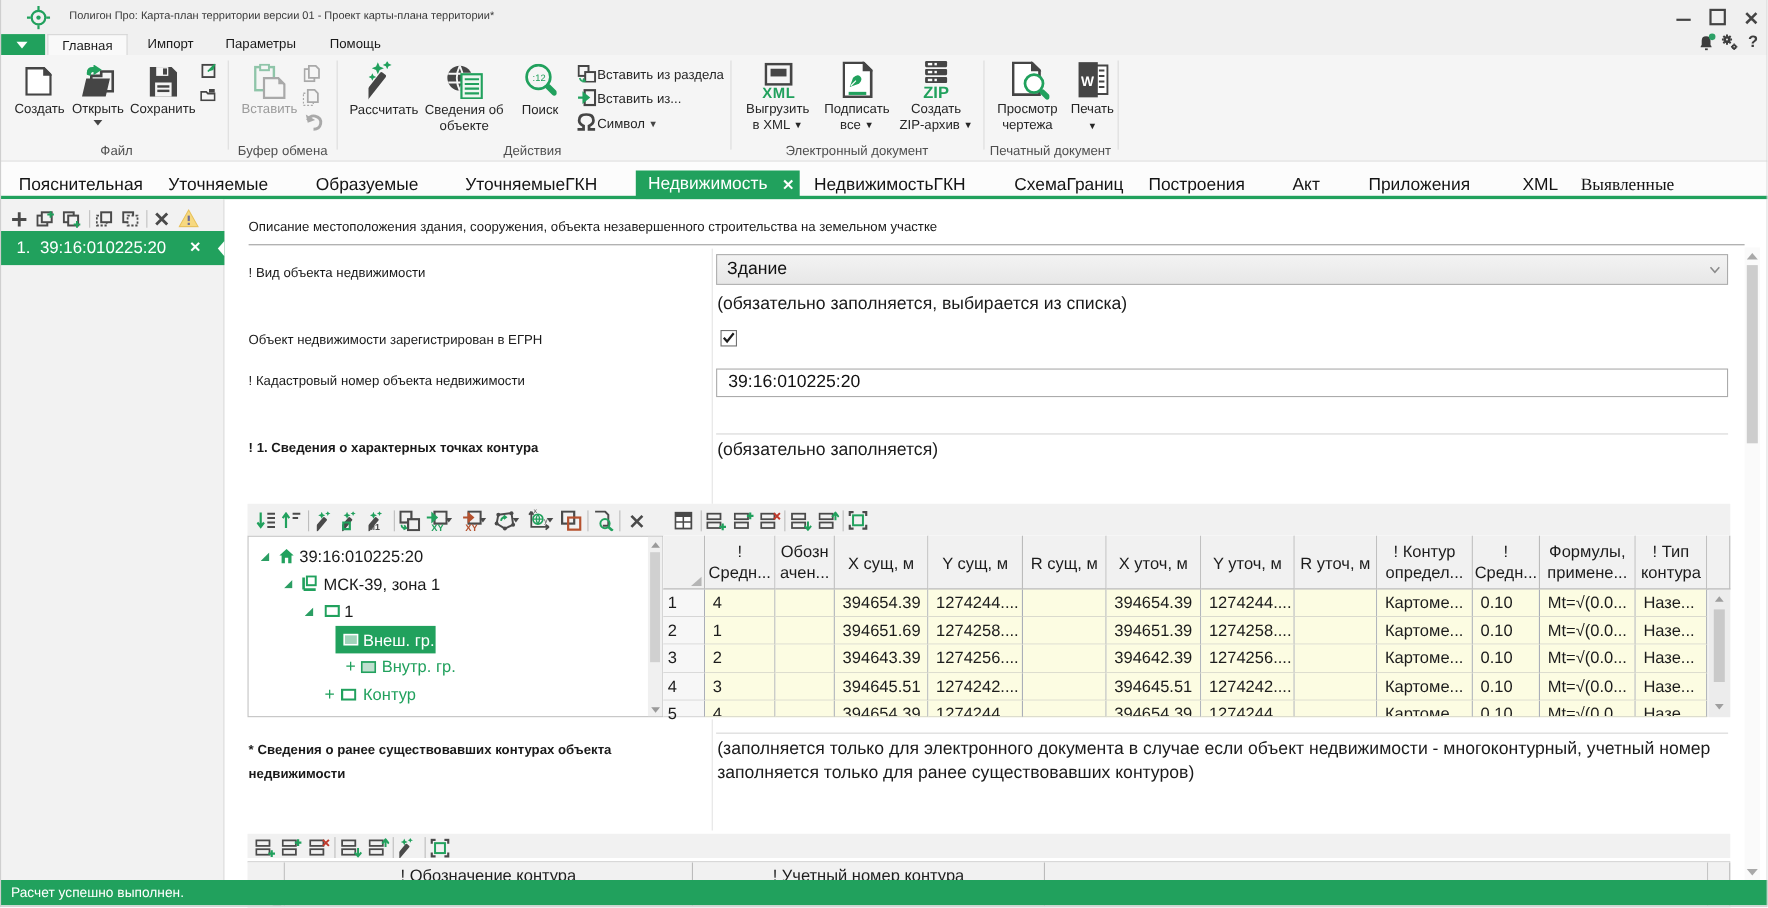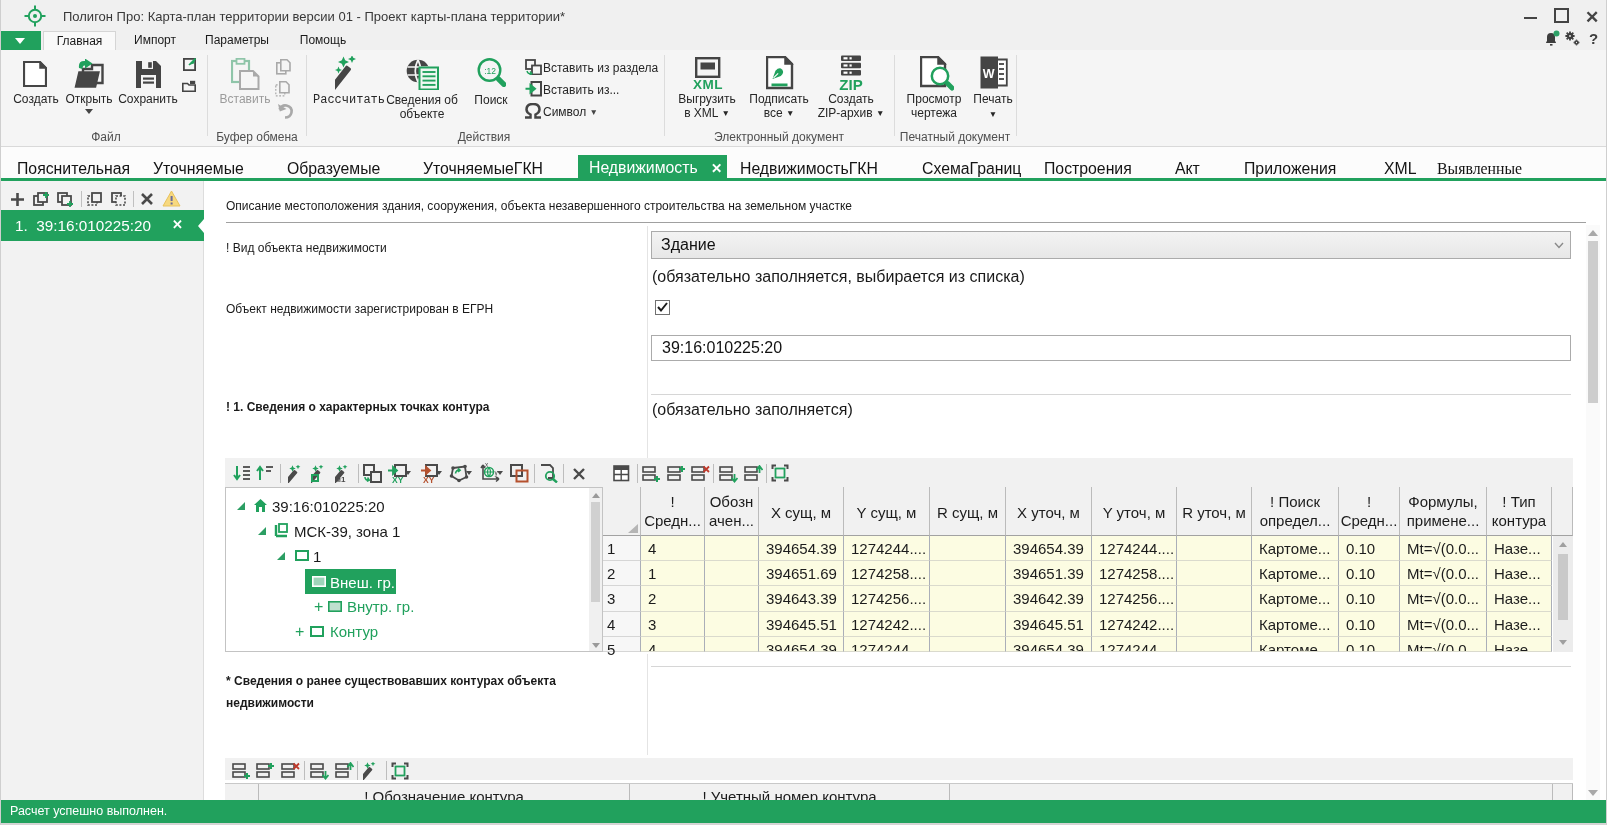--- a/index.html
+++ b/index.html
@@ -1,20 +1,20 @@
 <!DOCTYPE html>
 <html><head>
 <meta charset="utf-8">
 <style>
 html,body{margin:0;padding:0;}
 #app{position:relative;width:1607px;height:825px;background:#fff;font-family:"Liberation Sans",sans-serif;overflow:hidden;color:#1a1a1a;}
 .abs{position:absolute;}
 
 #titlebar{left:0;top:0;width:1607px;height:30px;background:#f0f0f0;}
-#title-text{left:63px;top:9px;font-size:13px;color:#383838;}
+#title-text{left:63px;top:9px;font-size:10px;color:#383838;}
 
 #ribbonrow{left:0;top:30px;width:1607px;height:20px;background:#f0f0f0;}
 #greenbtn{left:1px;top:31px;width:40px;height:19px;background:#21a15d;}
 #greenbtn:after{content:"";position:absolute;left:14px;top:7px;border:5px solid transparent;border-top:6px solid #fff;}
 .rtab{top:31px;height:19px;font-size:12px;color:#1a1a1a;line-height:19px;text-align:center;}
 #rtab-active{left:43px;width:73px;background:#f9f9f9;border:1px solid #d5d5d5;border-bottom:none;box-sizing:border-box;}
 
 #ribbon{left:0;top:50px;width:1607px;height:96px;background:#f5f5f5;border-bottom:1px solid #d9d9d9;box-sizing:content-box;}
 .rsep{top:55px;width:1px;height:81px;background:#dcdcdc;}
 .rgrouplabel{top:130px;font-size:12px;color:#4f4f4f;text-align:center;}
@@ -207,21 +207,21 @@
       <div class="abs ic" style="left:335px;top:56px;">
         <svg width="30" height="35" viewBox="0 0 30 35">
           <g transform="translate(14,11) rotate(38)">
             <rect x="-3.2" y="0" width="6.4" height="28" rx="1.5" fill="#454545"></rect>
           </g>
           <path d="M8.5 0.5 L10.15 4.35 L14.0 6 L10.15 7.65 L8.5 11.5 L6.85 7.65 L3.0 6 L6.85 4.35 Z" fill="#21a15d"></path>
           <path d="M17 -1 L18.2 1.8 L21 3 L18.2 4.2 L17 7 L15.8 4.2 L13 3 L15.8 1.8 Z" fill="#21a15d"></path>
           <path d="M3.5 10.5 L4.55 12.95 L7.0 14 L4.55 15.05 L3.5 17.5 L2.45 15.05 L0.0 14 L2.45 12.95 Z" fill="#21a15d"></path>
         </svg>
       </div>
-      <div class="abs rbtnlabel" style="left:294px;top:94px;width:110px;font-family:Liberation Mono, monospace;">Рассчитать</div>
+      <div class="abs rbtnlabel" style="left:294px;top:94px;width:110px;">Рассчитать</div>
       <div class="abs ic" style="left:406px;top:59px;">
         <svg width="33" height="31" viewBox="0 0 33 31">
           <circle cx="12" cy="12" r="11.3" fill="#454545"></circle>
           <path d="M12 0.7 Q6.5 12 12 23.3 M12 0.7 Q17.5 12 12 23.3 M1.5 8 H22.5 M1.5 16 H22.5" stroke="#f5f5f5" stroke-width="1.7" fill="none"></path>
           <rect x="13.5" y="8.5" width="18.5" height="22" fill="#eef7f1" stroke="#21a15d" stroke-width="2"></rect>
           <g stroke="#21a15d" stroke-width="1.9">
             <line x1="16.5" y1="13" x2="29.5" y2="13"></line>
             <line x1="16.5" y1="17.3" x2="29.5" y2="17.3"></line>
             <line x1="16.5" y1="21.6" x2="29.5" y2="21.6"></line>
             <line x1="16.5" y1="25.9" x2="29.5" y2="25.9"></line>
@@ -410,20 +410,21 @@
   <div class="abs" id="dropdown">Здание<svg class="chev" style="position:absolute;right:6px;top:10px;" width="10" height="7" viewBox="0 0 10 7">
         <path d="M1 1 L5 5.5 L9 1" stroke="#8a8a8a" stroke-width="1.4" fill="none"></path>
       </svg></div>
   <div class="abs flabel" style="left:226px;top:302px;">Объект недвижимости зарегистрирован в ЕГРН</div>
   <div class="abs fnote" style="left:652px;top:268px;">(обязательно заполняется, выбирается из списка)</div>
   <div class="abs" id="checkbox">
       <svg width="13" height="13" viewBox="0 0 13 13">
         <path d="M2 6 L5 9.5 L11 2" stroke="#1c1c1c" stroke-width="2" fill="none"></path>
       </svg>
     </div>
+  <div class="abs flabel" style="left:226px;top:339px;">! Кадастровый номер объекта недвижимости</div>
   <div class="abs" id="input1">39:16:010225:20</div>
   <div class="abs hline" style="left:651px;top:394px;width:920px;background:#d6d6d6;"></div>
   <div class="abs fnote" style="left:652px;top:401px;">(обязательно заполняется)</div>
   <div class="abs flabel bold" style="left:226px;top:400px;">! 1. Сведения о характерных точках контура</div>
 
   <div class="abs toolbar" style="left:225px;top:458px;width:1348px;height:29px;"></div>
   <div id="tree-toolbar-icons">
       <div class="abs ic" style="left:233px;top:465px;">
         <svg width="18" height="17" viewBox="0 0 18 17">
           <path d="M4 1 V13 M1 10 L4 14 L7 10" stroke="#21a15d" stroke-width="2" fill="none"></path>
@@ -669,21 +670,21 @@
       <div class="th" style="left:1006px;top:487px;width:86px;height:49px;">
         <div style="position:absolute;top:17px;left:0;width:100%;">X уточ, м</div>
       </div>
       <div class="th" style="left:1092px;top:487px;width:85px;height:49px;">
         <div style="position:absolute;top:17px;left:0;width:100%;">Y уточ, м</div>
       </div>
       <div class="th" style="left:1177px;top:487px;width:75px;height:49px;">
         <div style="position:absolute;top:17px;left:0;width:100%;">R уточ, м</div>
       </div>
       <div class="th" style="left:1252px;top:487px;width:87px;height:49px;">
-        <div style="position:absolute;top:6px;left:0;width:100%;">! Поиск</div>
+        <div style="position:absolute;top:6px;left:0;width:100%;">! Контур</div>
         <div style="position:absolute;top:25px;left:0;width:100%;">определ...</div>
       </div>
       <div class="th" style="left:1339px;top:487px;width:61px;height:49px;">
         <div style="position:absolute;top:6px;left:0;width:100%;">!</div>
         <div style="position:absolute;top:25px;left:0;width:100%;">Средн...</div>
       </div>
       <div class="th" style="left:1400px;top:487px;width:87px;height:49px;">
         <div style="position:absolute;top:6px;left:0;width:100%;">Формулы,</div>
         <div style="position:absolute;top:25px;left:0;width:100%;">примене...</div>
       </div>
@@ -758,20 +759,21 @@
       <div class="td" style="left:1400px;top:637px;width:87px;height:15px;">Mt=√(0.0...</div>
       <div class="td" style="left:1487px;top:637px;width:65px;height:15px;">Назе...</div>
       <div class="th" style="left:1552px;top:487px;width:21px;height:49px;"></div>
       <div class="abs" style="left:1553px;top:536px;width:20px;height:116px;background:#ececec;"></div>
       <div class="abs sbarrow" style="left:1559px;top:542px;border-left:4px solid transparent;border-right:4px solid transparent;border-bottom:5px solid #9f9f9f;"></div>
       <div class="abs" style="left:1558px;top:554px;width:10px;height:66px;background:#c9c9c9;"></div>
       <div class="abs sbarrow" style="left:1559px;top:640px;border-left:4px solid transparent;border-right:4px solid transparent;border-top:5px solid #9f9f9f;"></div>
     </div>
 
   <div class="abs flabel bold" style="left:226px;top:670px;width:400px;line-height:22px;">* Сведения о ранее существовавших контурах объекта недвижимости</div>
+  <div class="abs fnote" style="left:652px;top:670px;width:920px;line-height:22px;">(заполняется только для электронного документа в случае если объект недвижимости - многоконтурный, учетный номер заполняется только для ранее существовавших контуров)</div>
 
   <div class="abs toolbar" style="left:225px;top:758px;width:1348px;height:22px;"></div>
   <div id="bottom-toolbar-icons">
       <div class="abs ic" style="left:232px;top:762px;">
         <svg width="19" height="18" viewBox="0 0 19 18">
           <rect x="1" y="2" width="12" height="5" fill="none" stroke="#4a4a4a" stroke-width="1.6"></rect>
           <rect x="1" y="10" width="12" height="5" fill="none" stroke="#4a4a4a" stroke-width="1.6"></rect>
           <path d="M15 11 V17 M12 14 H18" stroke="#21a15d" stroke-width="2"></path>
         </svg>
       </div>

